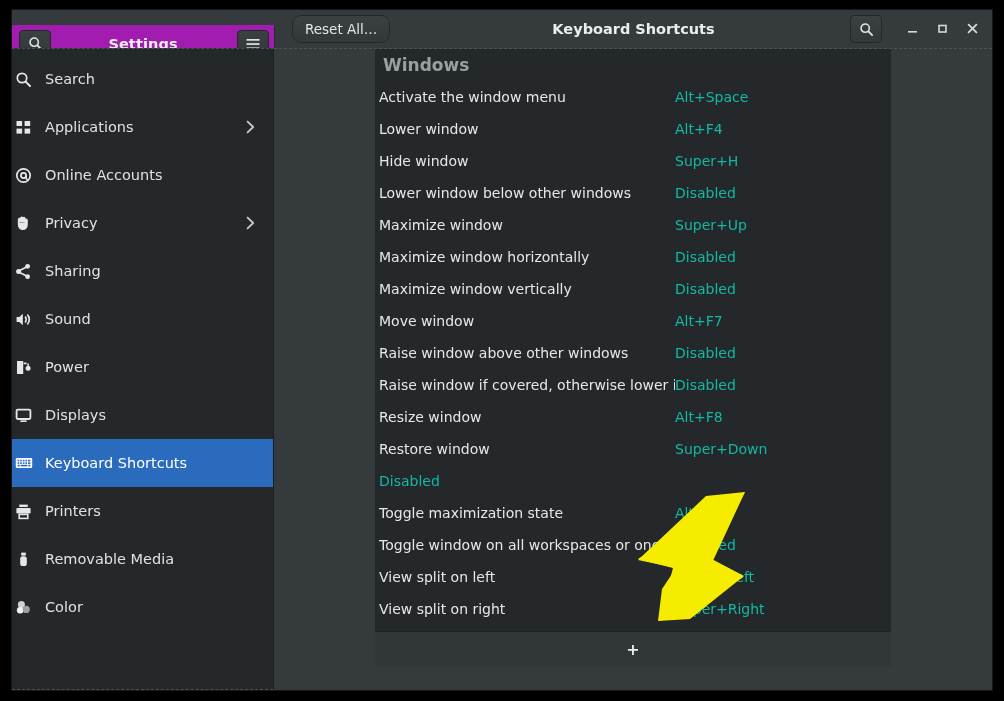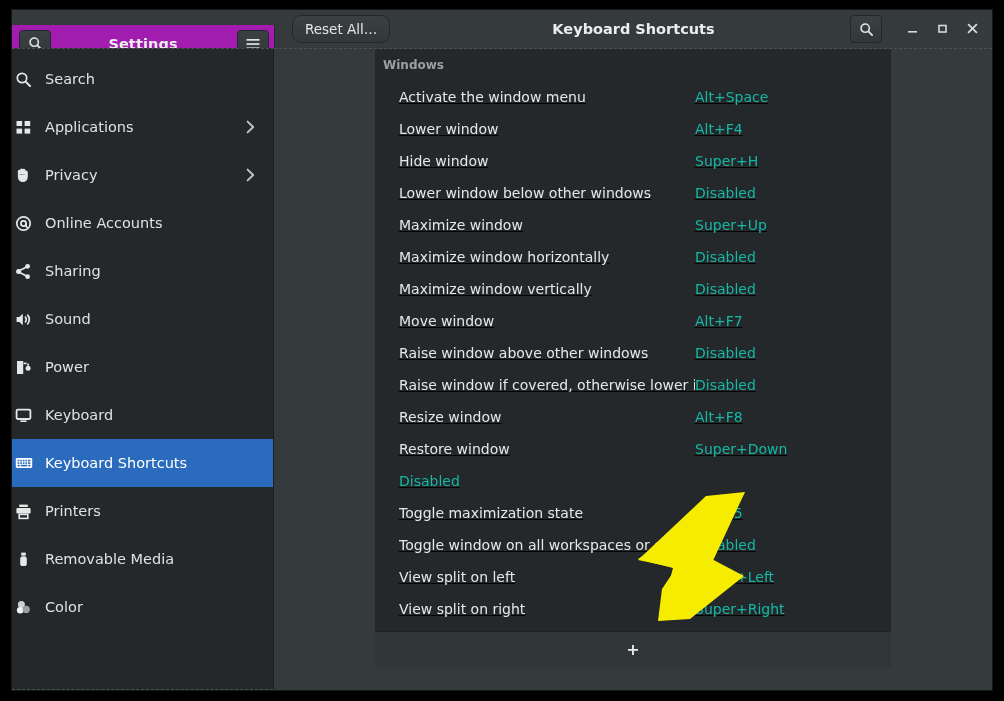--- a/index.html
+++ b/index.html
@@ -143,29 +143,28 @@
     height: 618px;
     background: #24282a;
     display: flex; flex-direction: column;
   }
   .panel-list { flex: 1; overflow: hidden; }
   .section-head {
     height: 32px;
     display: flex; align-items: center;
     padding-left: 8px;
     color: #9aa0a2;
-    font-size: 12px;
+    font-size: 17px;
     font-weight: bold;
   }
   .row {
     height: 32px;
     display: flex; align-items: center;
-    padding-left: 24px;
+    padding-left: 4px;
     cursor: pointer;
-    text-decoration: underline;
   }
   .row-name {
     width: 296px;
     color: #e6e8e8;
     font-size: 14px;
     white-space: nowrap;
     overflow: hidden;
   }
   .row-accel {
     color: #14b8a6;
@@ -291,39 +290,39 @@
               <span class="sb-label">Applications</span>
               <span class="sb-chev">
                 <svg width="9" height="14" viewBox="0 0 9 14">
                   <polyline points="1.6,1.6 7.2,7 1.6,12.4" fill="none" stroke="#dfe2e2" stroke-width="1.9" stroke-linecap="round" stroke-linejoin="round"></polyline>
                 </svg>
               </span>
             </div>
             <div class="sb-item">
               <span class="sb-ico">
                 <svg width="17" height="17" viewBox="0 0 17 17">
+                  <circle cx="8.5" cy="8.5" r="6.7" stroke="#e6e8e8" fill="none" stroke-width="1.7"></circle>
+                  <circle cx="8.5" cy="8.5" r="2.6" stroke="#e6e8e8" fill="none" stroke-width="1.7"></circle>
+                  <path d="M11.1 8.5v2.3c0 1.1 .8 1.6 1.6 1.4" stroke="#e6e8e8" fill="none" stroke-width="1.7"></path>
+                </svg>
+              </span>
+              <span class="sb-label">Online Accounts</span>
+            </div>
+            <div class="sb-item">
+              <span class="sb-ico">
+                <svg width="17" height="17" viewBox="0 0 17 17">
                   <path d="M3.4 7.5V4.3a1.1 1.1 0 0 1 2.2 0v2.6 M5.6 6.9V3.2a1.1 1.1 0 0 1 2.2 0v3.7 M7.8 6.9V3.5a1.1 1.1 0 0 1 2.2 0v3.6 M10 7.2V5.1a1.1 1.1 0 0 1 2.2 0v4.6c0 3.1-1.9 4.8-4.3 4.8S3.4 12.8 3.4 9.8V7.5" fill="#e6e8e8" stroke="#e6e8e8" stroke-width="1.1" stroke-linejoin="round"></path>
                 </svg>
               </span>
               <span class="sb-label">Privacy</span>
               <span class="sb-chev">
                 <svg width="9" height="14" viewBox="0 0 9 14">
                   <polyline points="1.6,1.6 7.2,7 1.6,12.4" fill="none" stroke="#dfe2e2" stroke-width="1.9" stroke-linecap="round" stroke-linejoin="round"></polyline>
                 </svg>
               </span>
-            </div>
-            <div class="sb-item">
-              <span class="sb-ico">
-                <svg width="17" height="17" viewBox="0 0 17 17">
-                  <circle cx="8.5" cy="8.5" r="6.7" stroke="#e6e8e8" fill="none" stroke-width="1.7"></circle>
-                  <circle cx="8.5" cy="8.5" r="2.6" stroke="#e6e8e8" fill="none" stroke-width="1.7"></circle>
-                  <path d="M11.1 8.5v2.3c0 1.1 .8 1.6 1.6 1.4" stroke="#e6e8e8" fill="none" stroke-width="1.7"></path>
-                </svg>
-              </span>
-              <span class="sb-label">Online Accounts</span>
             </div>
             <div class="sb-item">
               <span class="sb-ico">
                 <svg width="17" height="17" viewBox="0 0 17 17">
                   <circle cx="12.6" cy="3.3" r="2.4" fill="#e6e8e8"></circle>
                   <circle cx="12.6" cy="13.7" r="2.4" fill="#e6e8e8"></circle>
                   <circle cx="3.6" cy="8.5" r="2.5" fill="#e6e8e8"></circle>
                   <line x1="4.6" y1="7.6" x2="11.6" y2="4" stroke="#e6e8e8" stroke-width="1.7"></line>
                   <line x1="4.6" y1="9.4" x2="11.6" y2="13" stroke="#e6e8e8" stroke-width="1.7"></line>
                 </svg>
@@ -351,21 +350,21 @@
               </span>
               <span class="sb-label">Power</span>
             </div>
             <div class="sb-item">
               <span class="sb-ico">
                 <svg width="17" height="17" viewBox="0 0 17 17">
                   <rect x="1.6" y="2.6" width="13.8" height="9.4" rx="1.2" fill="none" stroke="#e6e8e8" stroke-width="1.8"></rect>
                   <rect x="5.4" y="13.4" width="6.2" height="1.6" fill="#e6e8e8"></rect>
                 </svg>
               </span>
-              <span class="sb-label">Keyboard</span>
+              <span class="sb-label">Displays</span>
             </div>
             <div class="sb-item selected">
               <span class="sb-ico" style="color: rgb(255, 255, 255);">
                 <svg width="18" height="18" viewBox="0 0 18 18">
                   <rect x="0.8" y="4" width="16.4" height="10" rx="1.2" fill="currentColor"></rect>
                   <g fill="#2a6bbd">
                     <rect x="2.6" y="5.8" width="1.7" height="1.6"></rect>
                     <rect x="5.2" y="5.8" width="1.7" height="1.6"></rect>
                     <rect x="7.8" y="5.8" width="1.7" height="1.6"></rect>
                     <rect x="10.4" y="5.8" width="1.7" height="1.6"></rect>

